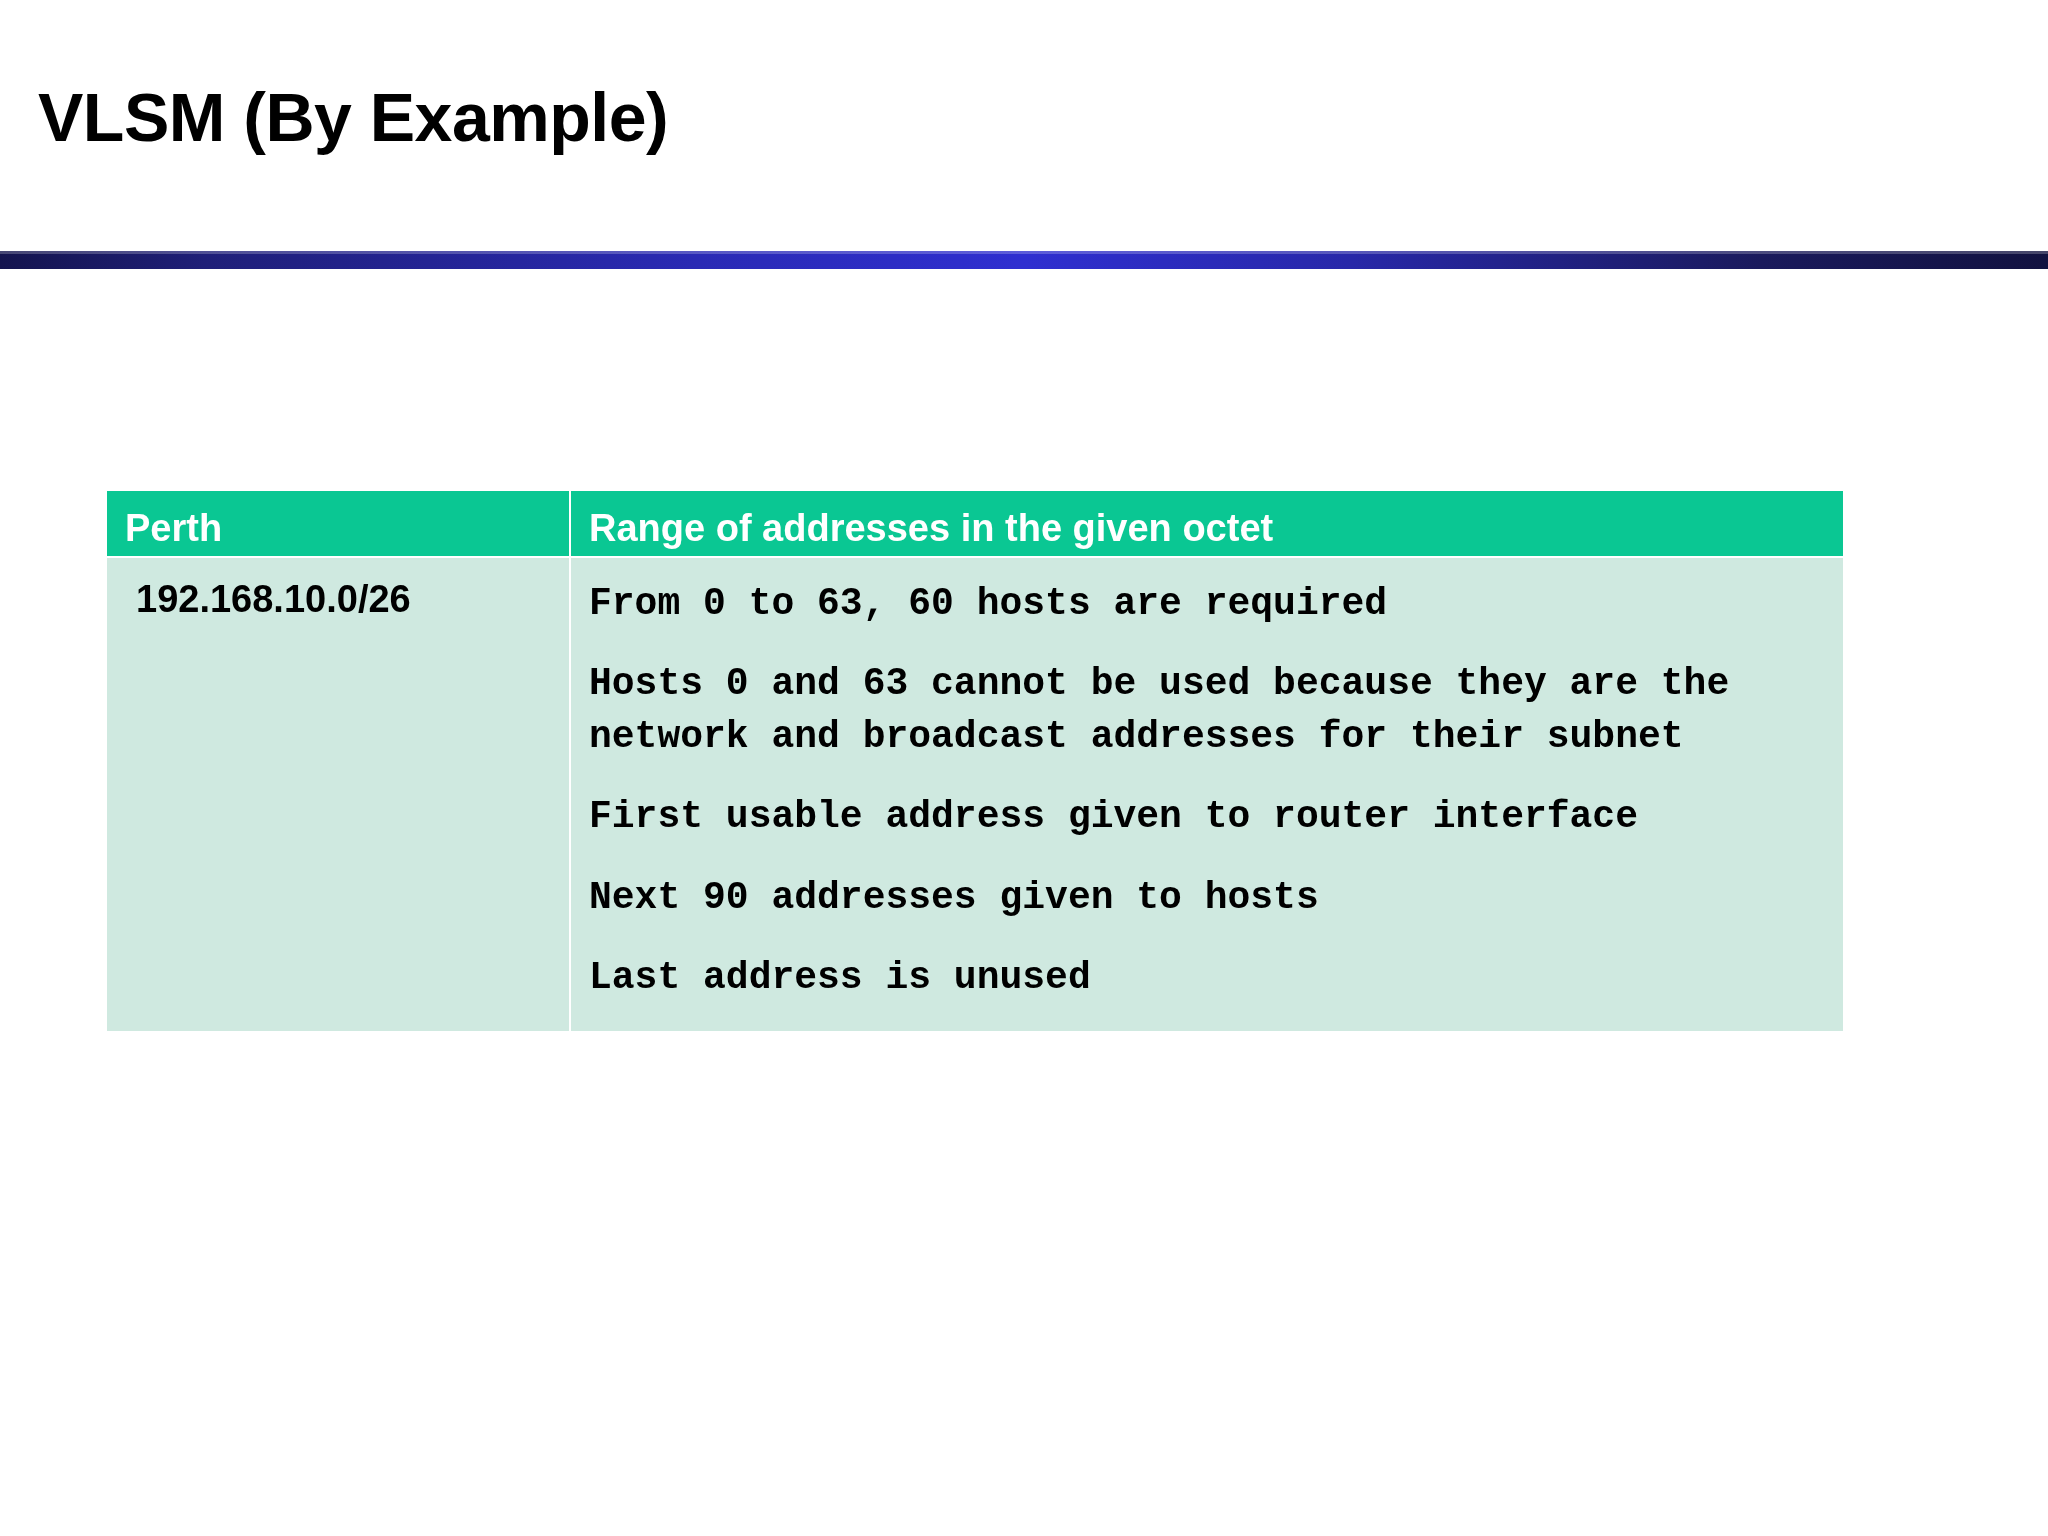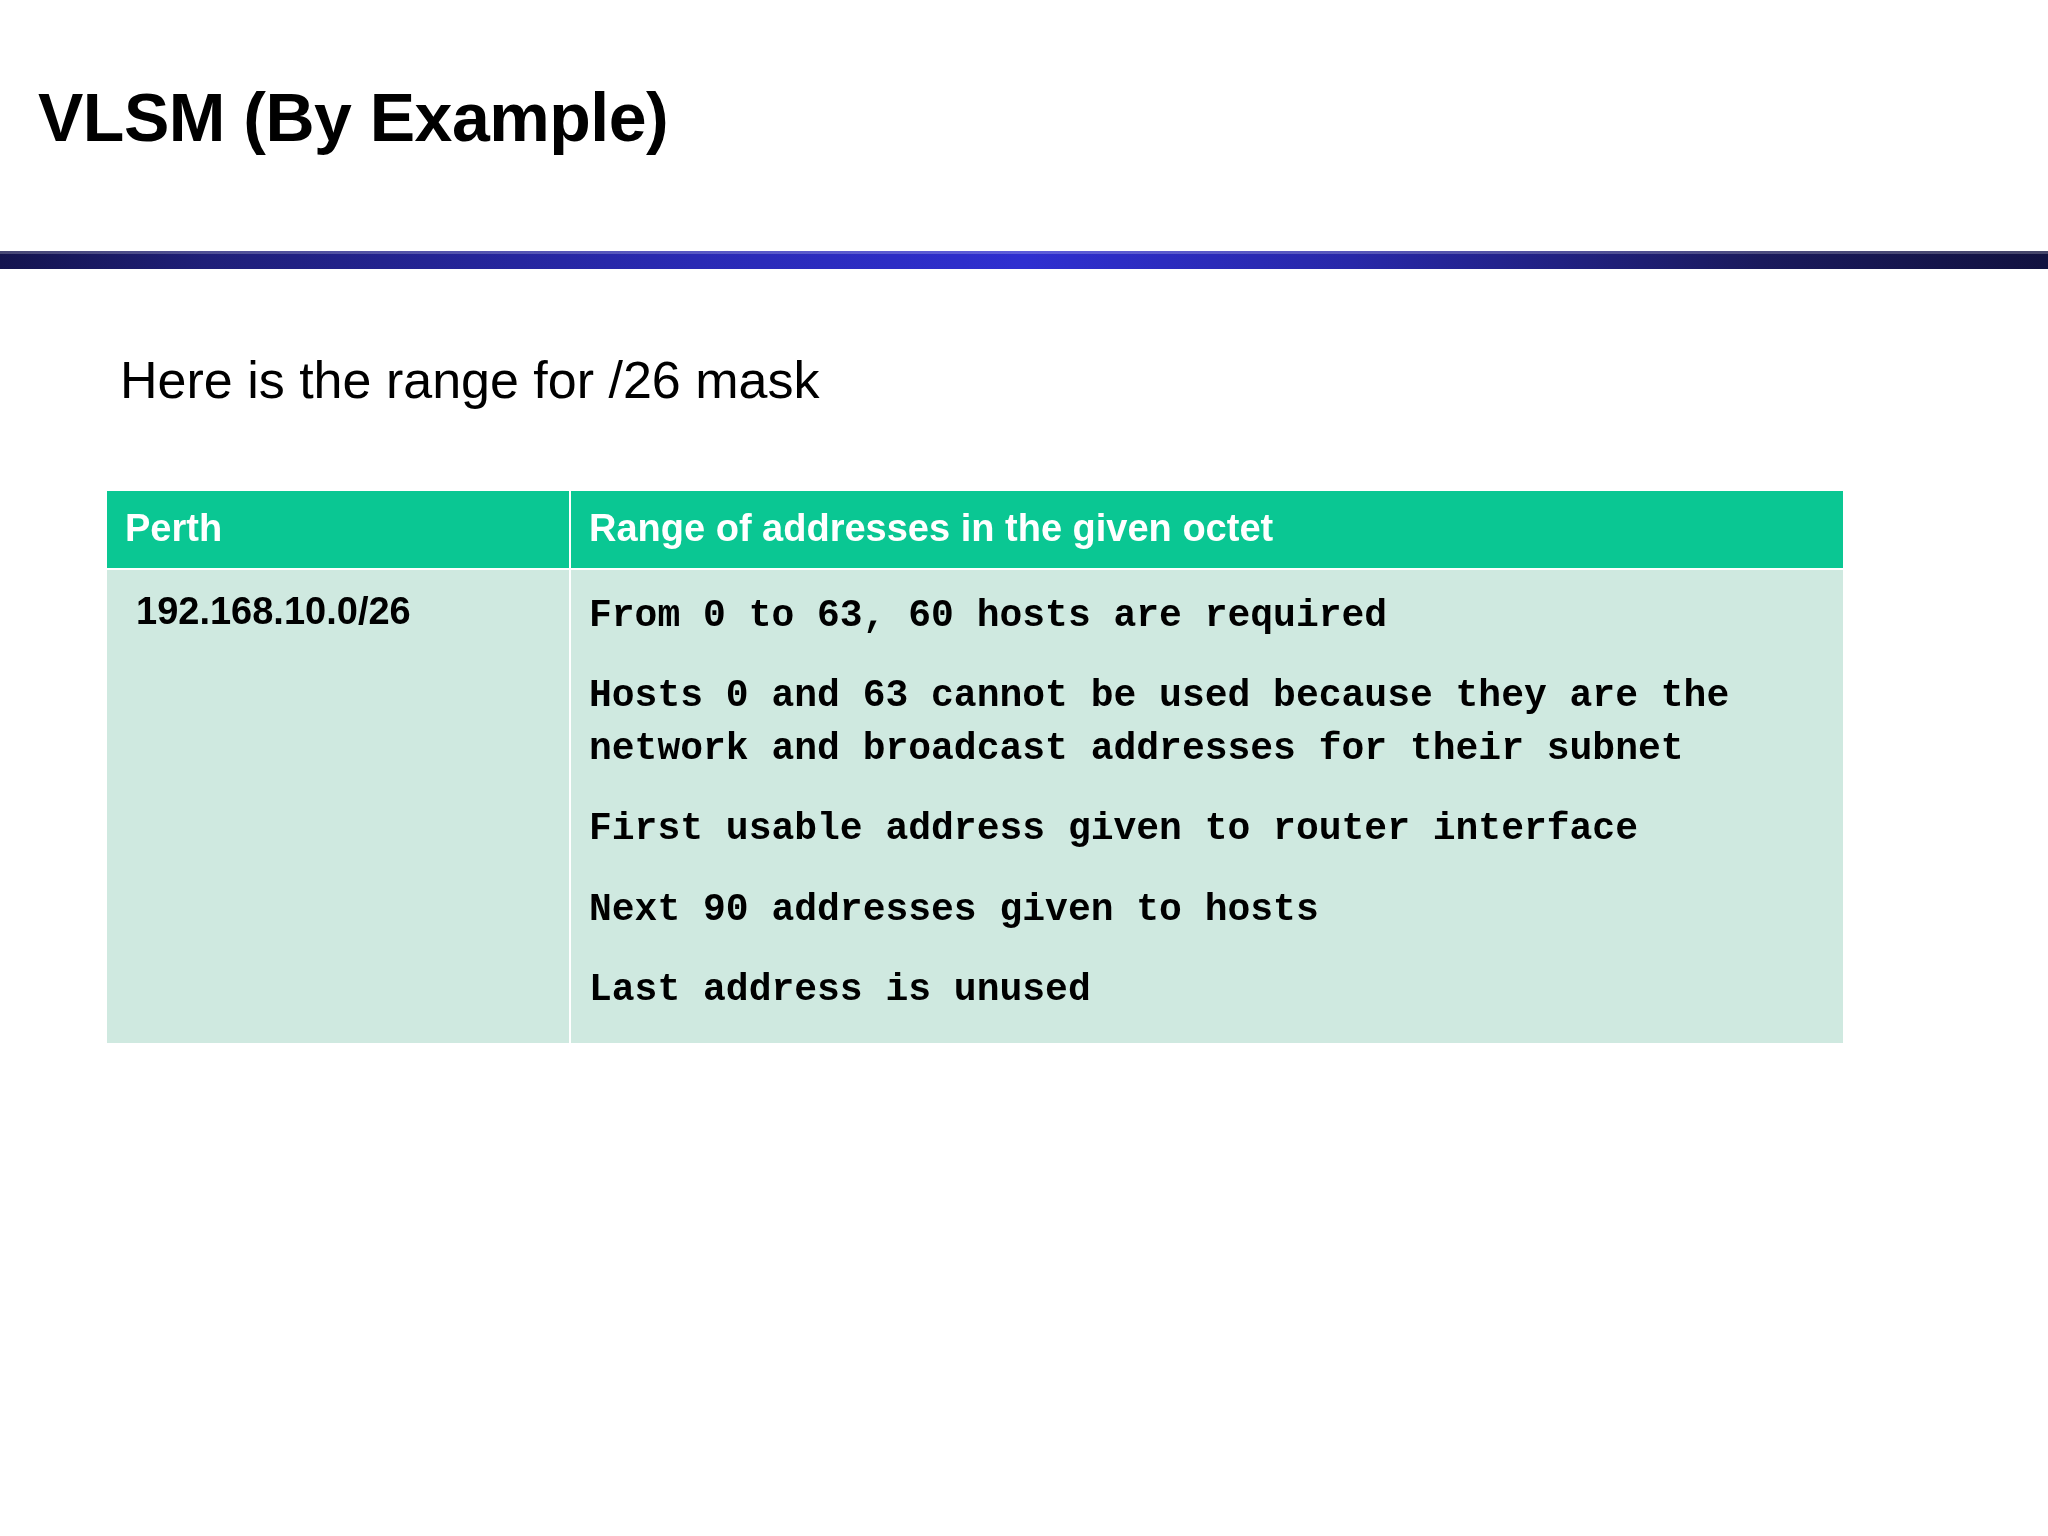--- a/index.html
+++ b/index.html
@@ -83,21 +83,21 @@
   .vlsm-table col.c1 { width: 462px; }
   .vlsm-table col.c2 { width: 1272px; }
 
   .vlsm-table th {
     background: #0ac793;
     color: #ffffff;
     font-size: 38px;
     font-weight: bold;
     text-align: left;
     vertical-align: middle;
-    padding: 16px 0 18px 18px;
+    padding: 16px 0 6px 18px;
     height: 38px;
     white-space: nowrap;
   }
   .vlsm-table td {
     background: #cfe9e0;
     color: #000000;
     font-size: 38px;
     font-weight: bold;
     text-align: left;
     vertical-align: top;
@@ -120,21 +120,20 @@
 </head>
 <body>
 
 <div class="slide">
 
   <div class="slide-title">VLSM (By Example)</div>
 
   <div class="title-rule"></div>
   <div class="title-rule-hi"></div>
 
-  <div class="subtitle">Here is the range for /26 mask</div>
 
   <table class="vlsm-table">
     <colgroup>
       <col class="c1">
       <col class="c2">
     </colgroup>
     <thead>
       <tr>
         <th>Perth</th>
         <th>Range of addresses in the given octet</th>

